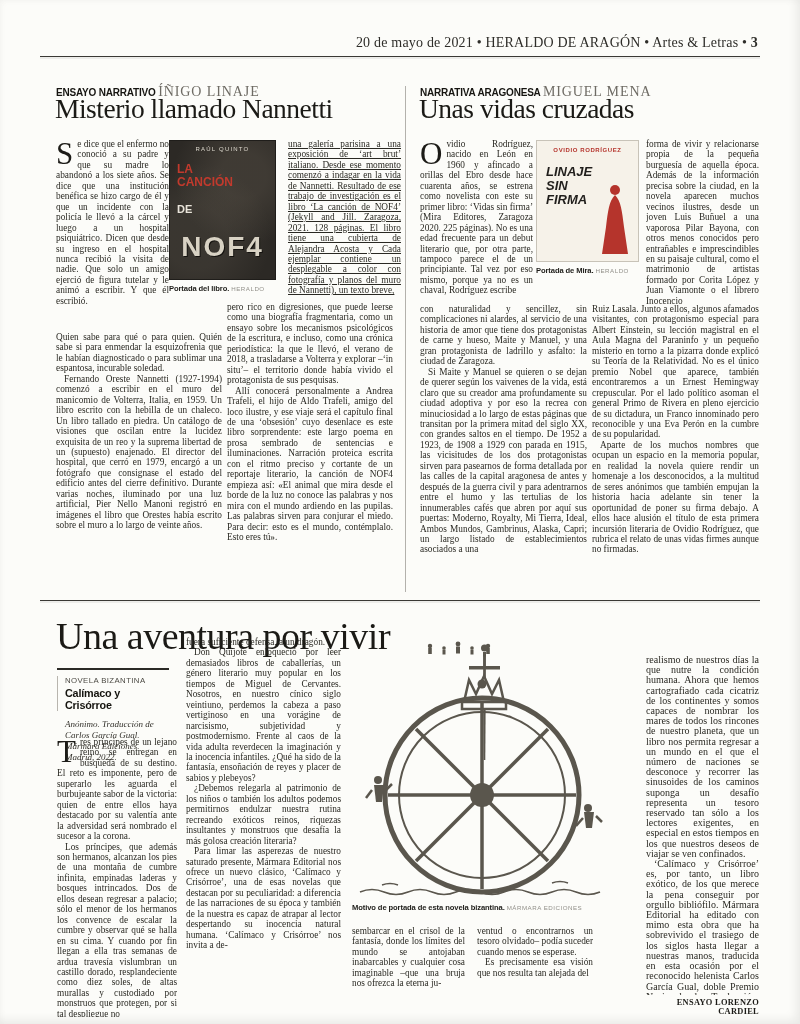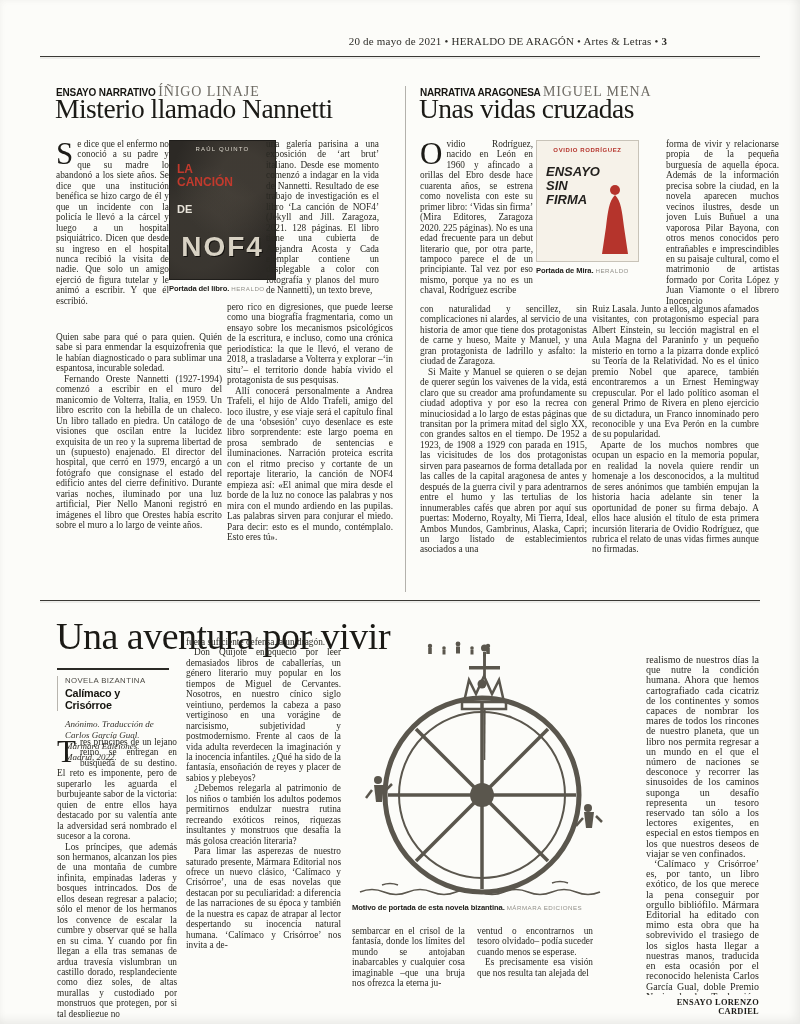--- a/index.html
+++ b/index.html
@@ -5,21 +5,21 @@
   html,body { margin:0; padding:0; background:#e6e5e2; }
   .page {
     position:relative; width:800px; height:1024px; margin:0 auto;
     background:#fcfcf9; overflow:hidden;
     font-family:"Liberation Serif", serif; color:#26251f;
     box-shadow: inset -4px -4px 10px rgba(0,0,0,.07), inset 2px 2px 6px rgba(0,0,0,.02);
   }
   .abs { position:absolute; }
 
   
-  .dateline { font-size:11px; color:#2e2d29; text-align:center; letter-spacing:.2px; }
+  .dateline { font-size:14px; color:#2e2d29; text-align:right; letter-spacing:.2px; }
   .dateline b { font-weight:bold; }
   .rule { border-top:1.4px solid #3a3935; box-shadow:0 1.5px 0 rgba(0,0,0,.12); }
   .vrule { border-left:1px solid #b3b1ac; }
 
   
   .kicker { font-family:"Liberation Sans", sans-serif; font-weight:bold; font-size:10px; letter-spacing:-0.2px; color:#161511; white-space:nowrap; }
   .kicker .author { font-family:"Liberation Serif", serif; font-weight:normal; font-size:14px; letter-spacing:.9px; color:#6e6b64; }
   .headline { font-family:"Liberation Serif", serif; font-weight:normal; letter-spacing:-0.5px; color:#1b1a16; white-space:nowrap; }
   .h27 { font-size:27.5px; }
   .h38 { font-size:38px; }
@@ -91,21 +91,21 @@
     <div class="c1-author">RAÚL QUINTO</div>
     <div class="c1-red">LA CANCIÓN</div>
     <div class="c1-de">DE</div>
     <div class="c1-big">NOF4</div>
   </div>
   <div class="abs caption" style="top:284px; left:169px; width:107px;">
     <span>Portada del libro.</span>
     <span class="credit">HERALDO</span>
   </div>
 
-  <div class="abs bt" style="top:139px; left:266px; width:113px; height:160px;">
+  <div class="abs bt" style="top:139px; left:288px; width:113px; height:160px;text-decoration:underline;">
     <p>una galería parisina a una exposición de ‘art brut’ italiano. Desde ese momento comenzó a indagar en la vida de Nannetti. Resultado de ese trabajo de investigación es el libro ‘La canción de NOF4’ (Jekyll and Jill. Zaragoza, 2021. 128 páginas. El libro tiene una cubierta de Alejandra Acosta y Cada ejemplar contiene un desplegable a color con fotografía y planos del muro de Nannetti), un texto breve,</p>
   </div>
 
   <div class="abs bt" style="top:332px; left:56px; width:166px; height:260px;">
     <p>Quien sabe para qué o para quien. Quién sabe si para enmendar la esquizofrenia que le habían diagnosticado o para sublimar una espantosa, incurable soledad.</p>
     <p>Fernando Oreste Nannetti (1927-1994) comenzó a escribir en el muro del manicomio de Volterra, Italia, en 1959. Un libro escrito con la hebilla de un chaleco. Un libro tallado en piedra. Un catálogo de visiones que oscilan entre la lucidez exquisita de un reo y la suprema libertad de un (supuesto) enajenado. El director del hospital, que cerró en 1979, encargó a un fotógrafo que consignase el estado del edificio antes del cierre definitivo. Durante varias noches, iluminado por una luz artificial, Pier Nello Manoni registró en imágenes el libro que Orestes había escrito sobre el muro a lo largo de veinte años.</p>
   </div>
   <div class="abs bt" style="top:302px; left:227px; width:166px; height:290px;">
     <p>pero rico en digresiones, que puede leerse como una biografía fragmentaria, como un ensayo sobre los mecanismos psicológicos de la escritura, e incluso, como una crónica periodística: la que le llevó, el verano de 2018, a trasladarse a Volterra y explorar –‘in situ’– el territorio donde había vivido el protagonista de sus pesquisas.</p>
     <p>Allí conocerá personalmente a Andrea Trafeli, el hijo de Aldo Trafeli, amigo del loco ilustre, y ese viaje será el capítulo final de una ‘obsesión’ cuyo desenlace es este libro sorprendente: este largo poema en prosa sembrado de sentencias e iluminaciones. Narración proteica escrita con el ritmo preciso y cortante de un reportaje literario, la canción de NOF4 empieza así: «El animal que mira desde el borde de la luz no conoce las palabras y nos mira con el mundo ardiendo en las pupilas. Las palabras sirven para conjurar el miedo. Para decir: esto es el mundo, contémplalo. Esto eres tú».</p>
@@ -119,35 +119,35 @@
   </div>
   <div class="abs headline h27" style="top:93px; left:419px;">Unas vidas cruzadas</div>
 
   <div class="abs bt" style="top:139px; left:420px; width:113px; height:163px;">
     <p><span class="dropcap">O</span><span>vidio Rodríguez, nacido en León en 1960 y afincado a orillas del Ebro desde hace cuarenta años, se estrena como novelista con este su primer libro: ‘Vidas sin firma’ (Mira Editores, Zaragoza 2020. 225 páginas). No es una edad frecuente para un debut literario que, por otra parte, tampoco parece el de un principiante. Tal vez por eso mismo, porque ya no es un chaval, Rodríguez escribe</span></p>
   </div>
 
   <div class="abs cover2" style="top:140px; left:536px; width:103px; height:122px;">
     <div class="c2-author">OVIDIO RODRÍGUEZ</div>
     <div class="c2-title">
-      <div>ENSAYO</div>
+      <div>LINAJE</div>
       <div>SIN</div>
       <div>FIRMA</div>
     </div>
     <svg class="c2-fig" width="34" height="72" viewBox="0 0 34 72">
       <circle cx="17" cy="7" r="5" fill="#b5342c"></circle>
       <path d="M17 12 C11 18 10 28 8 44 L4 71 L30 71 L26 44 C24 28 23 18 17 12 Z" fill="#b5342c"></path>
     </svg>
   </div>
   <div class="abs caption" style="top:266px; left:536px; width:103px;">
     <span>Portada de Mira.</span>
     <span class="credit">HERALDO</span>
   </div>
 
-  <div class="abs bt" style="top:139px; left:646px; width:113px; height:165px;margin-left:20px;">
+  <div class="abs bt" style="top:139px; left:646px; width:113px; height:165px;">
     <p>forma de vivir y relacionarse propia de la pequeña burguesía de aquella época. Además de la información precisa sobre la ciudad, en la novela aparecen muchos vecinos ilustres, desde un joven Luis Buñuel a una vaporosa Pilar Bayona, con otros menos conocidos pero entrañables e imprescindibles en su paisaje cultural, como el matrimonio de artistas formado por Corita López y Juan Viamonte o el librero Inocencio</p>
   </div>
 
   <div class="abs bt" style="top:304px; left:420px; width:167px; height:288px;">
     <p>con naturalidad y sencillez, sin complicaciones ni alardes, al servicio de una historia de amor que tiene dos protagonistas de carne y hueso, Maite y Manuel, y una gran protagonista de ladrillo y asfalto: la ciudad de Zaragoza.</p>
     <p>Si Maite y Manuel se quieren o se dejan de querer según los vaivenes de la vida, está claro que su creador ama profundamente su ciudad adoptiva y por eso la recrea con minuciosidad a lo largo de estas páginas que transitan por la primera mitad del siglo XX, con grandes saltos en el tiempo. De 1952 a 1923, de 1908 a 1929 con parada en 1915, las vicisitudes de los dos protagonistas sirven para pasearnos de forma detallada por las calles de la capital aragonesa de antes y después de la guerra civil y para adentrarnos entre el humo y las tertulias de los innumerables cafés que abren por aquí sus puertas: Moderno, Royalty, Mi Tierra, Ideal, Ambos Mundos, Gambrinus, Alaska, Capri; un largo listado de establecimientos asociados a una</p>
   </div>
   <div class="abs bt" style="top:304px; left:592px; width:167px; height:288px;">
     <p>Ruiz Lasala. Junto a ellos, algunos afamados visitantes, con protagonismo especial para Albert Einstein, su lección magistral en el Aula Magna del Paraninfo y un pequeño misterio en torno a la pizarra donde explicó su Teoría de la Relatividad. No es el único premio Nobel que aparece, también encontraremos a un Ernest Hemingway crepuscular. Por el lado político asoman el general Primo de Rivera en pleno ejercicio de su dictadura, un Franco innominado pero reconocible y una Eva Perón en la cumbre de su popularidad.</p>
     <p>Aparte de los muchos nombres que ocupan un espacio en la memoria popular, en realidad la novela quiere rendir un homenaje a los desconocidos, a la multitud de seres anónimos que también empujan la historia hacia adelante sin tener la oportunidad de poner su firma debajo. A ellos hace alusión el título de esta primera incursión literaria de Ovidio Rodríguez, que rubrica el relato de unas vidas firmes aunque no firmadas.</p>

